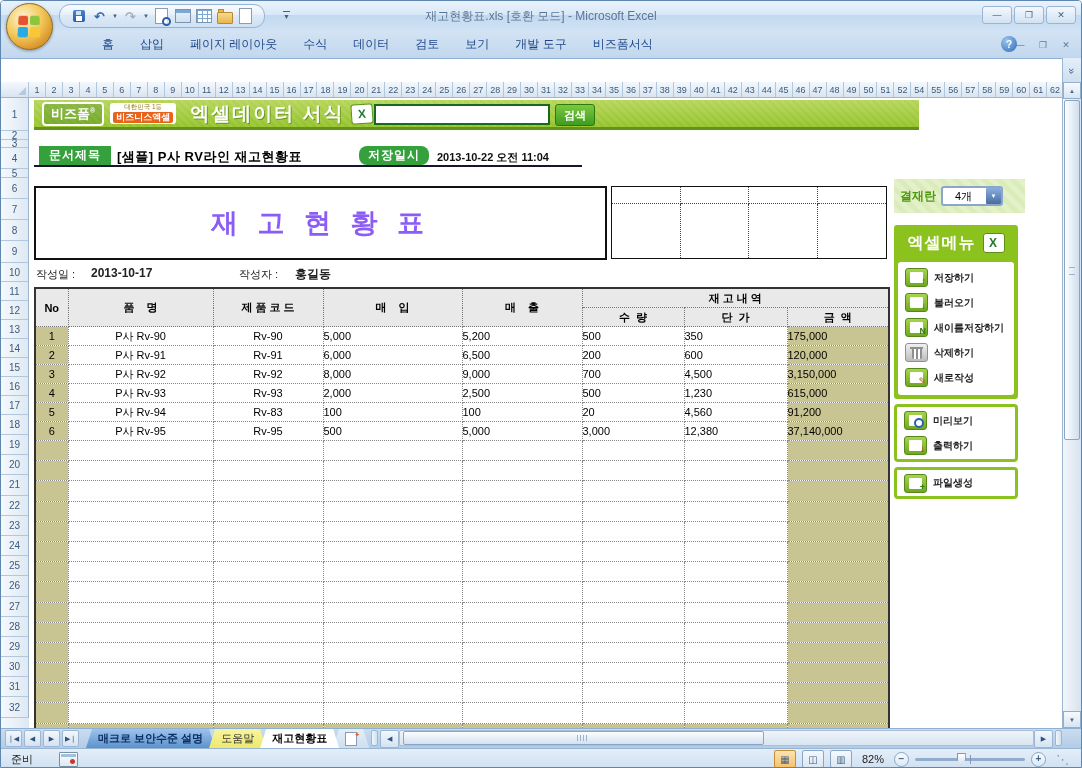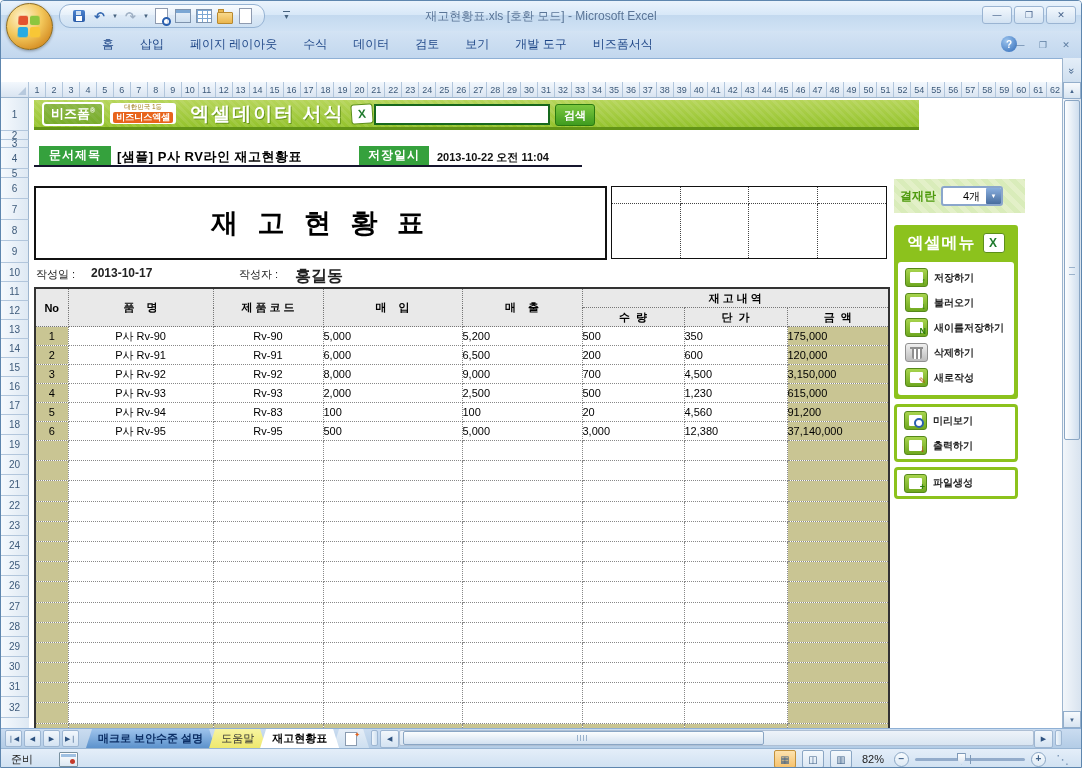--- a/index.html
+++ b/index.html
@@ -71,51 +71,51 @@
 .badge .t{font-size:6.5px;color:#9a7410;display:block;white-space:nowrap;}
 .badge .b{display:block;background:#e8641c;color:#fff;font-size:9px;font-weight:bold;border-radius:2px;padding:1px 3px;margin-top:1px;white-space:nowrap;}
 .banner-title{margin-left:14px;color:#fff;font-size:19px;font-weight:bold;letter-spacing:2px;text-shadow:1px 1px 0 rgba(60,110,0,.55);white-space:nowrap;}
 .xlicon{width:20px;height:18px;background:#fff;border:1px solid #5c8f1a;border-radius:3px;color:#1f7a2d;font-weight:bold;font-size:12px;display:flex;align-items:center;justify-content:center;flex:0 0 auto;}
 .banner .xlicon{margin-left:7px;transform:rotate(-4deg);}
 .search-input{position:absolute;left:340px;top:4px;width:172px;height:17px;background:#fff;border:2px solid #17691d;}
 .search-btn{position:absolute;left:521px;top:4px;width:38px;height:20px;background:linear-gradient(#7cc83f,#3f9c1f);border:1px solid #2a7a10;border-radius:3px;color:#fff;font-size:11px;font-weight:bold;display:flex;align-items:center;justify-content:center;}
 
 .doclabel{position:absolute;height:19px;background:#35a13d;color:#fff;font-weight:bold;font-size:12px;display:flex;align-items:center;justify-content:center;letter-spacing:1px;}
 #doclabel1{left:10px;top:48px;width:72px;}
-#doclabel2{left:330px;top:48px;width:70px;}
+#doclabel2{left:330px;top:48px;width:70px;border-radius:8px;}
 .doctitle{position:absolute;left:88px;top:50px;font-size:13px;font-weight:bold;color:#000;letter-spacing:.5px;white-space:nowrap;}
 .docline{position:absolute;left:5px;top:67px;width:548px;height:2px;background:#16162e;}
 .docsaved{position:absolute;left:408px;top:52px;font-size:11px;font-weight:bold;color:#111;white-space:nowrap;}
 
-.titlebox{position:absolute;left:5px;top:88px;width:573px;height:74px;border:2px solid #111;box-sizing:border-box;display:flex;align-items:center;justify-content:center;font-size:27px;font-weight:bold;letter-spacing:6px;color:#000000;}
+.titlebox{position:absolute;left:5px;top:88px;width:573px;height:74px;border:2px solid #111;box-sizing:border-box;display:flex;align-items:center;justify-content:center;font-size:27px;font-weight:bold;letter-spacing:6px;color:#8b5cf6;}
 #approval-grid{position:absolute;left:582px;top:88px;width:276px;height:73px;border:1px solid #111;box-sizing:border-box;display:grid;grid-template-columns:repeat(4,1fr);grid-template-rows:17px 1fr;}
 .apcell{border-right:1px dotted #444;box-sizing:border-box;}
 .apcell:nth-child(4n){border-right:none;}
 .apcell.top{border-bottom:1px dotted #444;}
 
 .meta{position:absolute;font-size:11px;color:#222;white-space:nowrap;}
 #meta-datelabel{left:7px;top:169px;}
 #meta-date{left:62px;top:168px;font-size:12px;font-weight:bold;}
 #meta-authlabel{left:210px;top:169px;}
-#meta-auth{left:266px;top:168px;font-size:16px;font-weight:bold;}
+#meta-auth{left:266px;top:168px;font-size:12px;font-weight:bold;}
 
 table.inv{position:absolute;left:5px;top:189px;width:854px;border-collapse:collapse;table-layout:fixed;border:2px solid #333;}
 .inv th{background:#e9e9e9;font-size:11px;font-weight:600;border:1px dotted #777;height:18px;color:#000;padding:0;white-space:pre;}
 .inv td{border:1px dotted #888;font-size:11px;height:18px;padding:0 5px 0 0;color:#000;overflow:hidden;white-space:nowrap;}
 .inv td.c{text-align:center;padding:0;}
 .inv td.r{text-align:left;}
 .inv .olive{background:#c9c593;}
 .inv tr.emptyrow{height:20.2px;}
 .inv tr.partialrow td{height:18px;background:#c9c593;}
 
 
 #panel-approve{position:absolute;left:865px;top:81px;width:131px;height:34px;box-sizing:border-box;background:repeating-linear-gradient(45deg,#e3f0c8 0 5px,#d9ecba 5px 10px);display:flex;align-items:center;gap:5px;padding:0 6px;}
 .ap-label{color:#4e9a0e;font-weight:bold;font-size:12px;white-space:nowrap;}
 .ap-dd{width:62px;height:20px;background:#fff;border:2px solid #8aa6cc;border-radius:3px;display:flex;align-items:center;box-sizing:border-box;flex:0 0 auto;}
-.ap-dd-val{flex:1;font-size:11px;padding-left:20px;}
+.ap-dd-val{flex:1;font-size:11px;padding-left:12px;}
 .ap-dd-btn{width:15px;align-self:stretch;background:linear-gradient(#89aede,#476d9e);color:#fff;font-size:6px;display:flex;align-items:center;justify-content:center;border-radius:1px;}
 #panel-menu{position:absolute;left:865px;top:127px;width:124px;height:174px;background:#8cc21d;border-radius:3px;}
 .menu-head{height:36px;display:flex;align-items:center;justify-content:center;gap:7px;color:#fff;font-size:16px;font-weight:bold;letter-spacing:1px;}
 .menu-inner{position:absolute;left:4px;right:4px;top:37px;bottom:4px;background:#fff;border-radius:3px;padding:3px 0;box-sizing:border-box;}
 .sbtn{display:flex;align-items:center;gap:6px;height:25px;padding-left:7px;}
 .blabel{font-size:10px;font-weight:bold;color:#222;white-space:nowrap;}
 #panel-preview{position:absolute;left:865px;top:306px;width:124px;height:58px;background:#fff;border:3px solid #8cc21d;border-radius:4px;box-sizing:border-box;display:flex;flex-direction:column;justify-content:center;}
 #panel-file{position:absolute;left:865px;top:369px;width:124px;height:32px;background:#fff;border:3px solid #8cc21d;border-radius:4px;box-sizing:border-box;display:flex;flex-direction:column;justify-content:center;}
 .bicon{position:relative;width:23px;height:19px;border-radius:3px;background:linear-gradient(#a8d44e,#6fa81f);border:1px solid #55881a;box-sizing:border-box;flex:0 0 auto;}
 .bicon .pg{position:absolute;left:4px;top:3px;width:13px;height:11px;background:#fff;border-radius:1px;}

